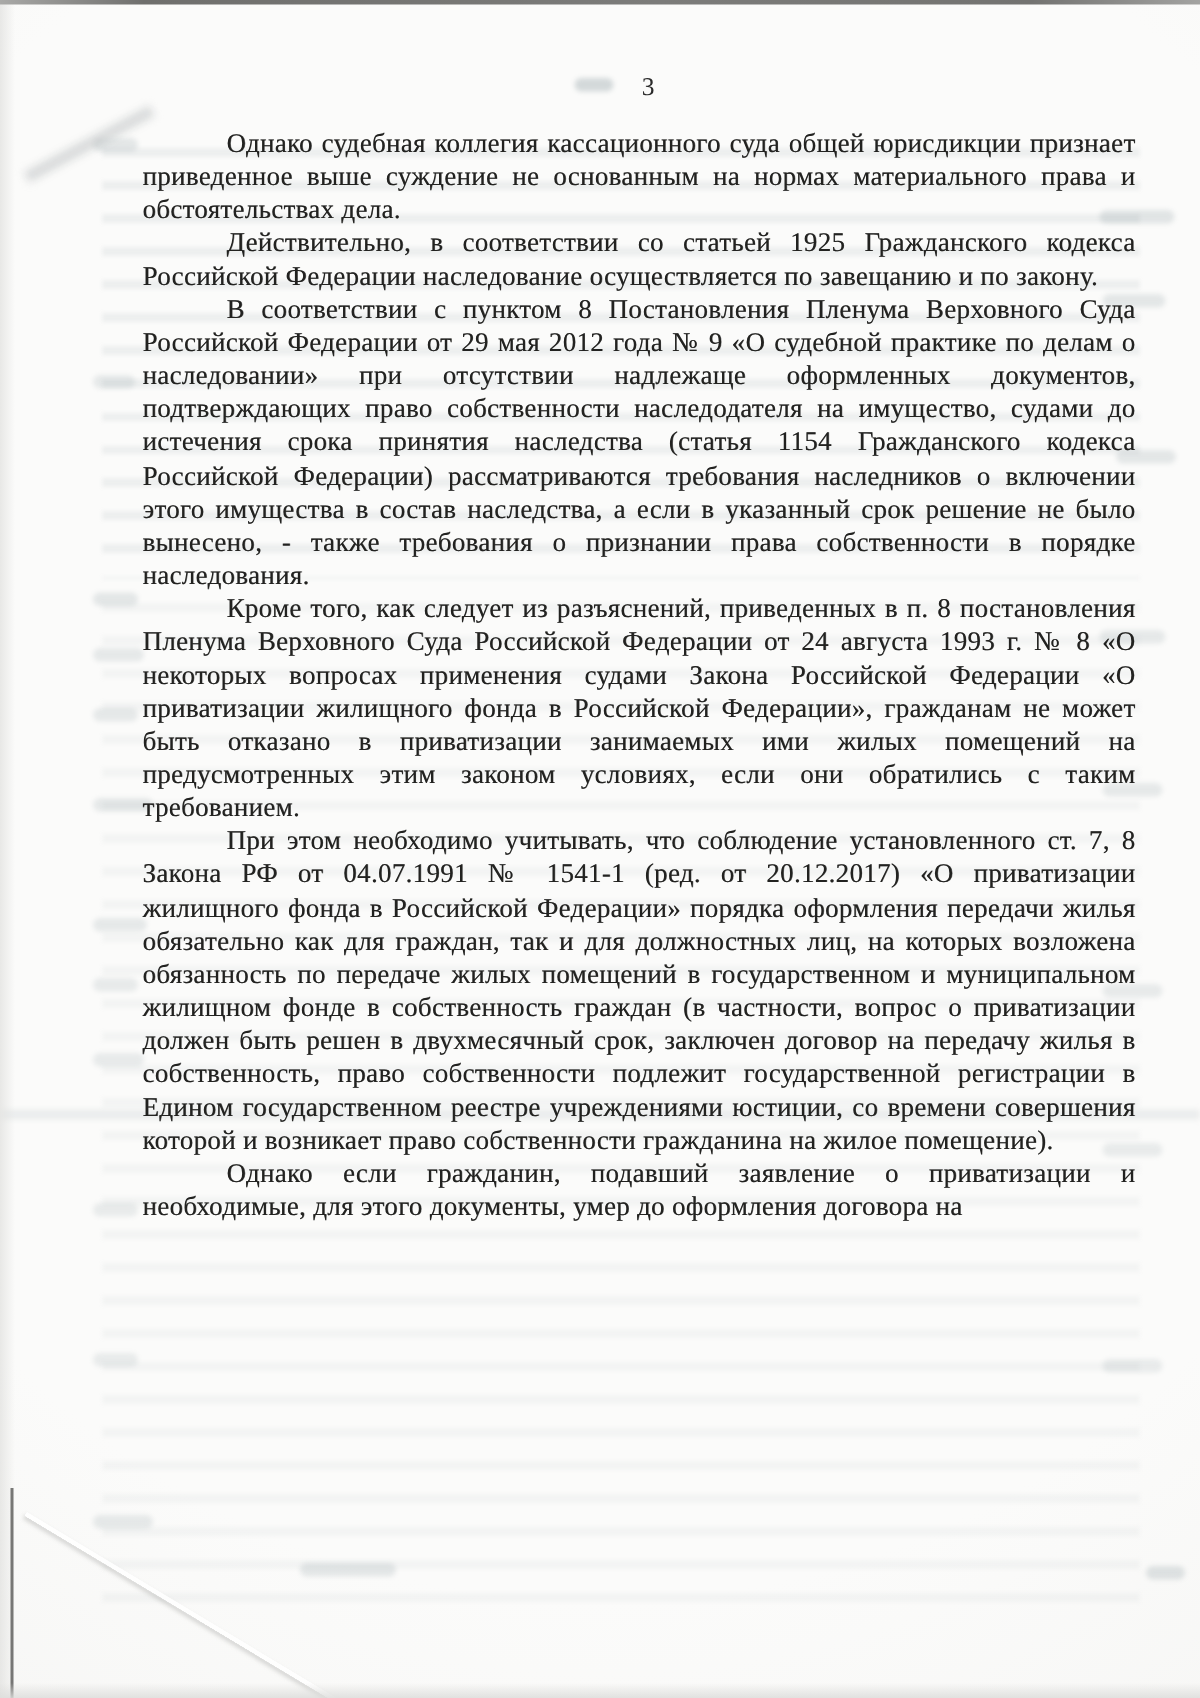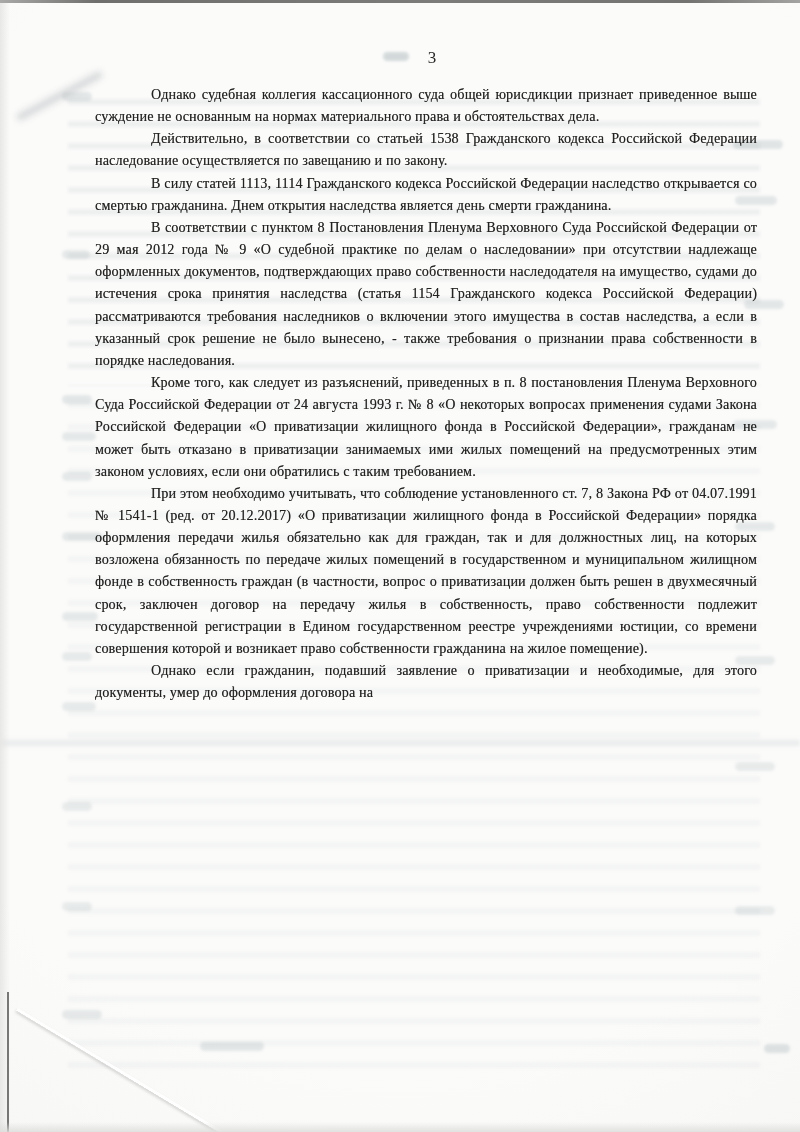--- a/index.html
+++ b/index.html
@@ -80,21 +80,21 @@
     filter: blur(1.7px);
   }
 
   
   .page-number {
     position: absolute; left: 417px; top: 48px; width: 30px;
     text-align: center; font-size: 17px; color: #2a2a2a;
   }
   .text-block {
     position: absolute; left: 95px; top: 84px; width: 662px;
-    font-size: 14px; line-height: 22.15px;
+    font-size: 18px; line-height: 22.15px;
     text-align: justify; letter-spacing: 0.2px;
     color: #222220;
   }
   .text-block p {
     margin: 0;
     text-indent: 56px;
     text-shadow: 0.25px 0 0 rgba(30,30,30,0.55);
   }
 </style>
 </head>
@@ -134,21 +134,20 @@
   <div class="crease-bottom-left"></div>
   <div class="left-edge-shade"></div>
   <div class="left-fold-line"></div>
   <div class="top-edge"></div>
   <div class="bottom-edge"></div>
 
   <div class="page-number">3</div>
 
   <div class="text-block">
     <p>Однако судебная коллегия кассационного суда общей юрисдикции признает приведенное выше суждение не основанным на нормах материального права и обстоятельствах дела.</p>
-    <p>Действительно, в соответствии со статьей 1538 Гражданского кодекса Российской Федерации наследование осуществляется по завещанию и по закону.</p>
-    <p>В силу статей 1113, 1114 Гражданского кодекса Российской Федерации наследство открывается со смертью гражданина. Днем открытия наследства является день смерти гражданина.</p>
+    <p>Действительно, в соответствии со статьей 1925 Гражданского кодекса Российской Федерации наследование осуществляется по завещанию и по закону.</p>
     <p>В соответствии с пунктом 8 Постановления Пленума Верховного Суда Российской Федерации от 29 мая 2012 года № 9 «О судебной практике по делам о наследовании» при отсутствии надлежаще оформленных документов, подтверждающих право собственности наследодателя на имущество, судами до истечения срока принятия наследства (статья 1154 Гражданского кодекса Российской Федерации) рассматриваются требования наследников о включении этого имущества в состав наследства, а если в указанный срок решение не было вынесено, - также требования о признании права собственности в порядке наследования.</p>
     <p>Кроме того, как следует из разъяснений, приведенных в п. 8 постановления Пленума Верховного Суда Российской Федерации от 24 августа 1993 г. № 8 «О некоторых вопросах применения судами Закона Российской Федерации «О приватизации жилищного фонда в Российской Федерации», гражданам не может быть отказано в приватизации занимаемых ими жилых помещений на предусмотренных этим законом условиях, если они обратились с таким требованием.</p>
     <p>При этом необходимо учитывать, что соблюдение установленного ст. 7, 8 Закона РФ от 04.07.1991 № 1541-1 (ред. от 20.12.2017) «О приватизации жилищного фонда в Российской Федерации» порядка оформления передачи жилья обязательно как для граждан, так и для должностных лиц, на которых возложена обязанность по передаче жилых помещений в государственном и муниципальном жилищном фонде в собственность граждан (в частности, вопрос о приватизации должен быть решен в двухмесячный срок, заключен договор на передачу жилья в собственность, право собственности подлежит государственной регистрации в Едином государственном реестре учреждениями юстиции, со времени совершения которой и возникает право собственности гражданина на жилое помещение).</p>
     <p>Однако если гражданин, подавший заявление о приватизации и необходимые, для этого документы, умер до оформления договора на</p>
   </div>
 
 </div>
 
 </body></html>

